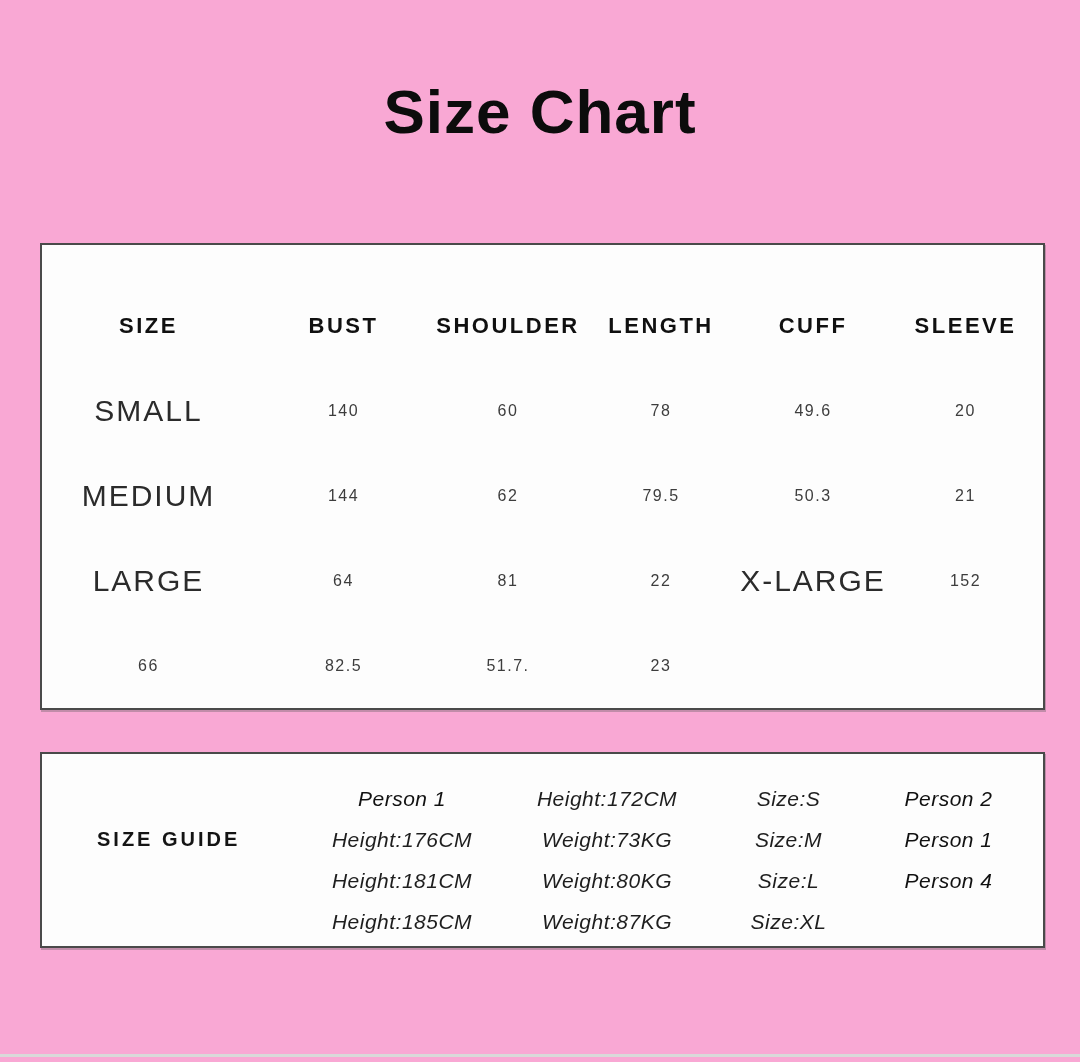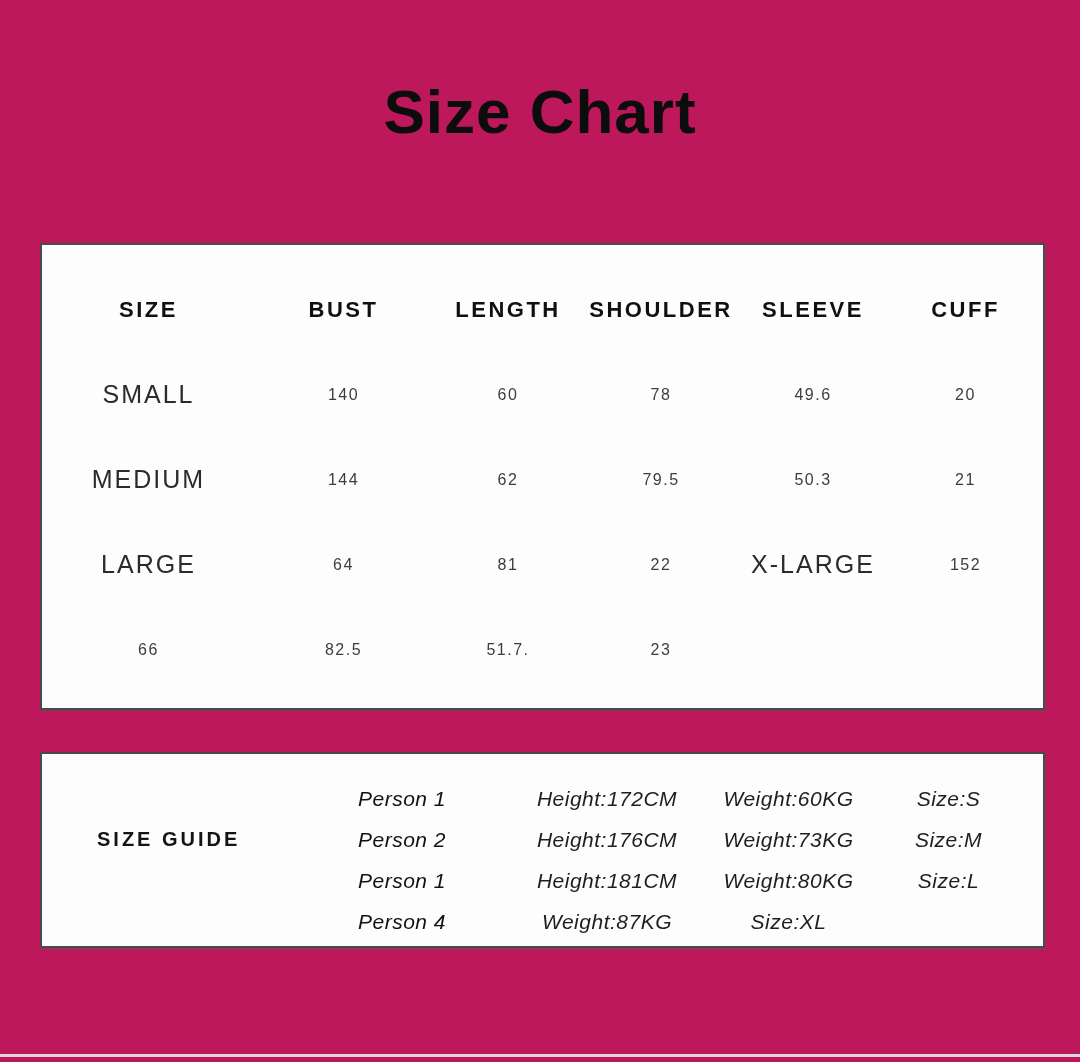--- a/index.html
+++ b/index.html
@@ -5,21 +5,21 @@
   html, body {
     margin: 0;
     padding: 0;
     background: #fcfcfc;
     font-family: "Liberation Sans", sans-serif;
   }
   .page {
     position: relative;
     width: 1080px;
     height: 1062px;
-    background: #be185d;
+    background: #f9a8d4;
     overflow: hidden;
   }
   .title {
     position: absolute;
     top: 76px;
     left: 0;
     width: 100%;
     margin: 0;
     text-align: center;
     font-size: 62px;
@@ -37,36 +37,36 @@
     box-sizing: content-box;
   }
   .table-box {
     top: 243px;
     height: 463px;
   }
   .size-grid {
     display: grid;
     grid-template-columns: 213px 177px 152px 154px 150px 155px;
     grid-auto-rows: 85px;
-    padding-top: 22px;
+    padding-top: 38px;
   }
   .cell {
     display: flex;
     align-items: center;
     justify-content: center;
     white-space: nowrap;
   }
   .th {
     font-size: 22px;
     font-weight: bold;
     letter-spacing: 2.5px;
     color: #101010;
   }
   .row-label {
-    font-size: 25px;
+    font-size: 30px;
     letter-spacing: 2px;
     color: #2b2b2b;
   }
   .val {
     font-size: 16px;
     letter-spacing: 1.5px;
     color: #3d3d3d;
   }
   .guide-box {
     top: 752px;
@@ -117,24 +117,24 @@
 
 <div class="page">
 
   <h1 class="title">Size Chart</h1>
 
   <section class="box table-box">
     <div class="size-grid">
 
       <div class="cell th">SIZE</div>
       <div class="cell th">BUST</div>
+      <div class="cell th">SHOULDER</div>
       <div class="cell th">LENGTH</div>
-      <div class="cell th">SHOULDER</div>
+      <div class="cell th">CUFF</div>
       <div class="cell th">SLEEVE</div>
-      <div class="cell th">CUFF</div>
 
       <div class="cell row-label">SMALL</div>
       <div class="cell val">140</div>
       <div class="cell val">60</div>
       <div class="cell val">78</div>
       <div class="cell val">49.6</div>
       <div class="cell val">20</div>
 
       <div class="cell row-label">MEDIUM</div>
       <div class="cell val">144</div>
@@ -157,34 +157,34 @@
 
     </div>
   </section>
 
   <section class="box guide-box">
     <div class="guide-label">SIZE GUIDE</div>
     <div class="guide-grid">
 
       <div class="guide-cell guide-person">Person 1</div>
       <div class="guide-cell">Height:172CM</div>
-      <div class="guide-cell">Weight:60KG</div>
       <div class="guide-cell">Size:S</div>
 
       <div class="guide-cell guide-person">Person 2</div>
       <div class="guide-cell">Height:176CM</div>
       <div class="guide-cell">Weight:73KG</div>
       <div class="guide-cell">Size:M</div>
 
       <div class="guide-cell guide-person">Person 1</div>
       <div class="guide-cell">Height:181CM</div>
       <div class="guide-cell">Weight:80KG</div>
       <div class="guide-cell">Size:L</div>
 
       <div class="guide-cell guide-person">Person 4</div>
+      <div class="guide-cell">Height:185CM</div>
       <div class="guide-cell">Weight:87KG</div>
       <div class="guide-cell">Size:XL</div>
 
     </div>
   </section>
 
   <div class="bottom-line"></div>
 
 </div>
 

